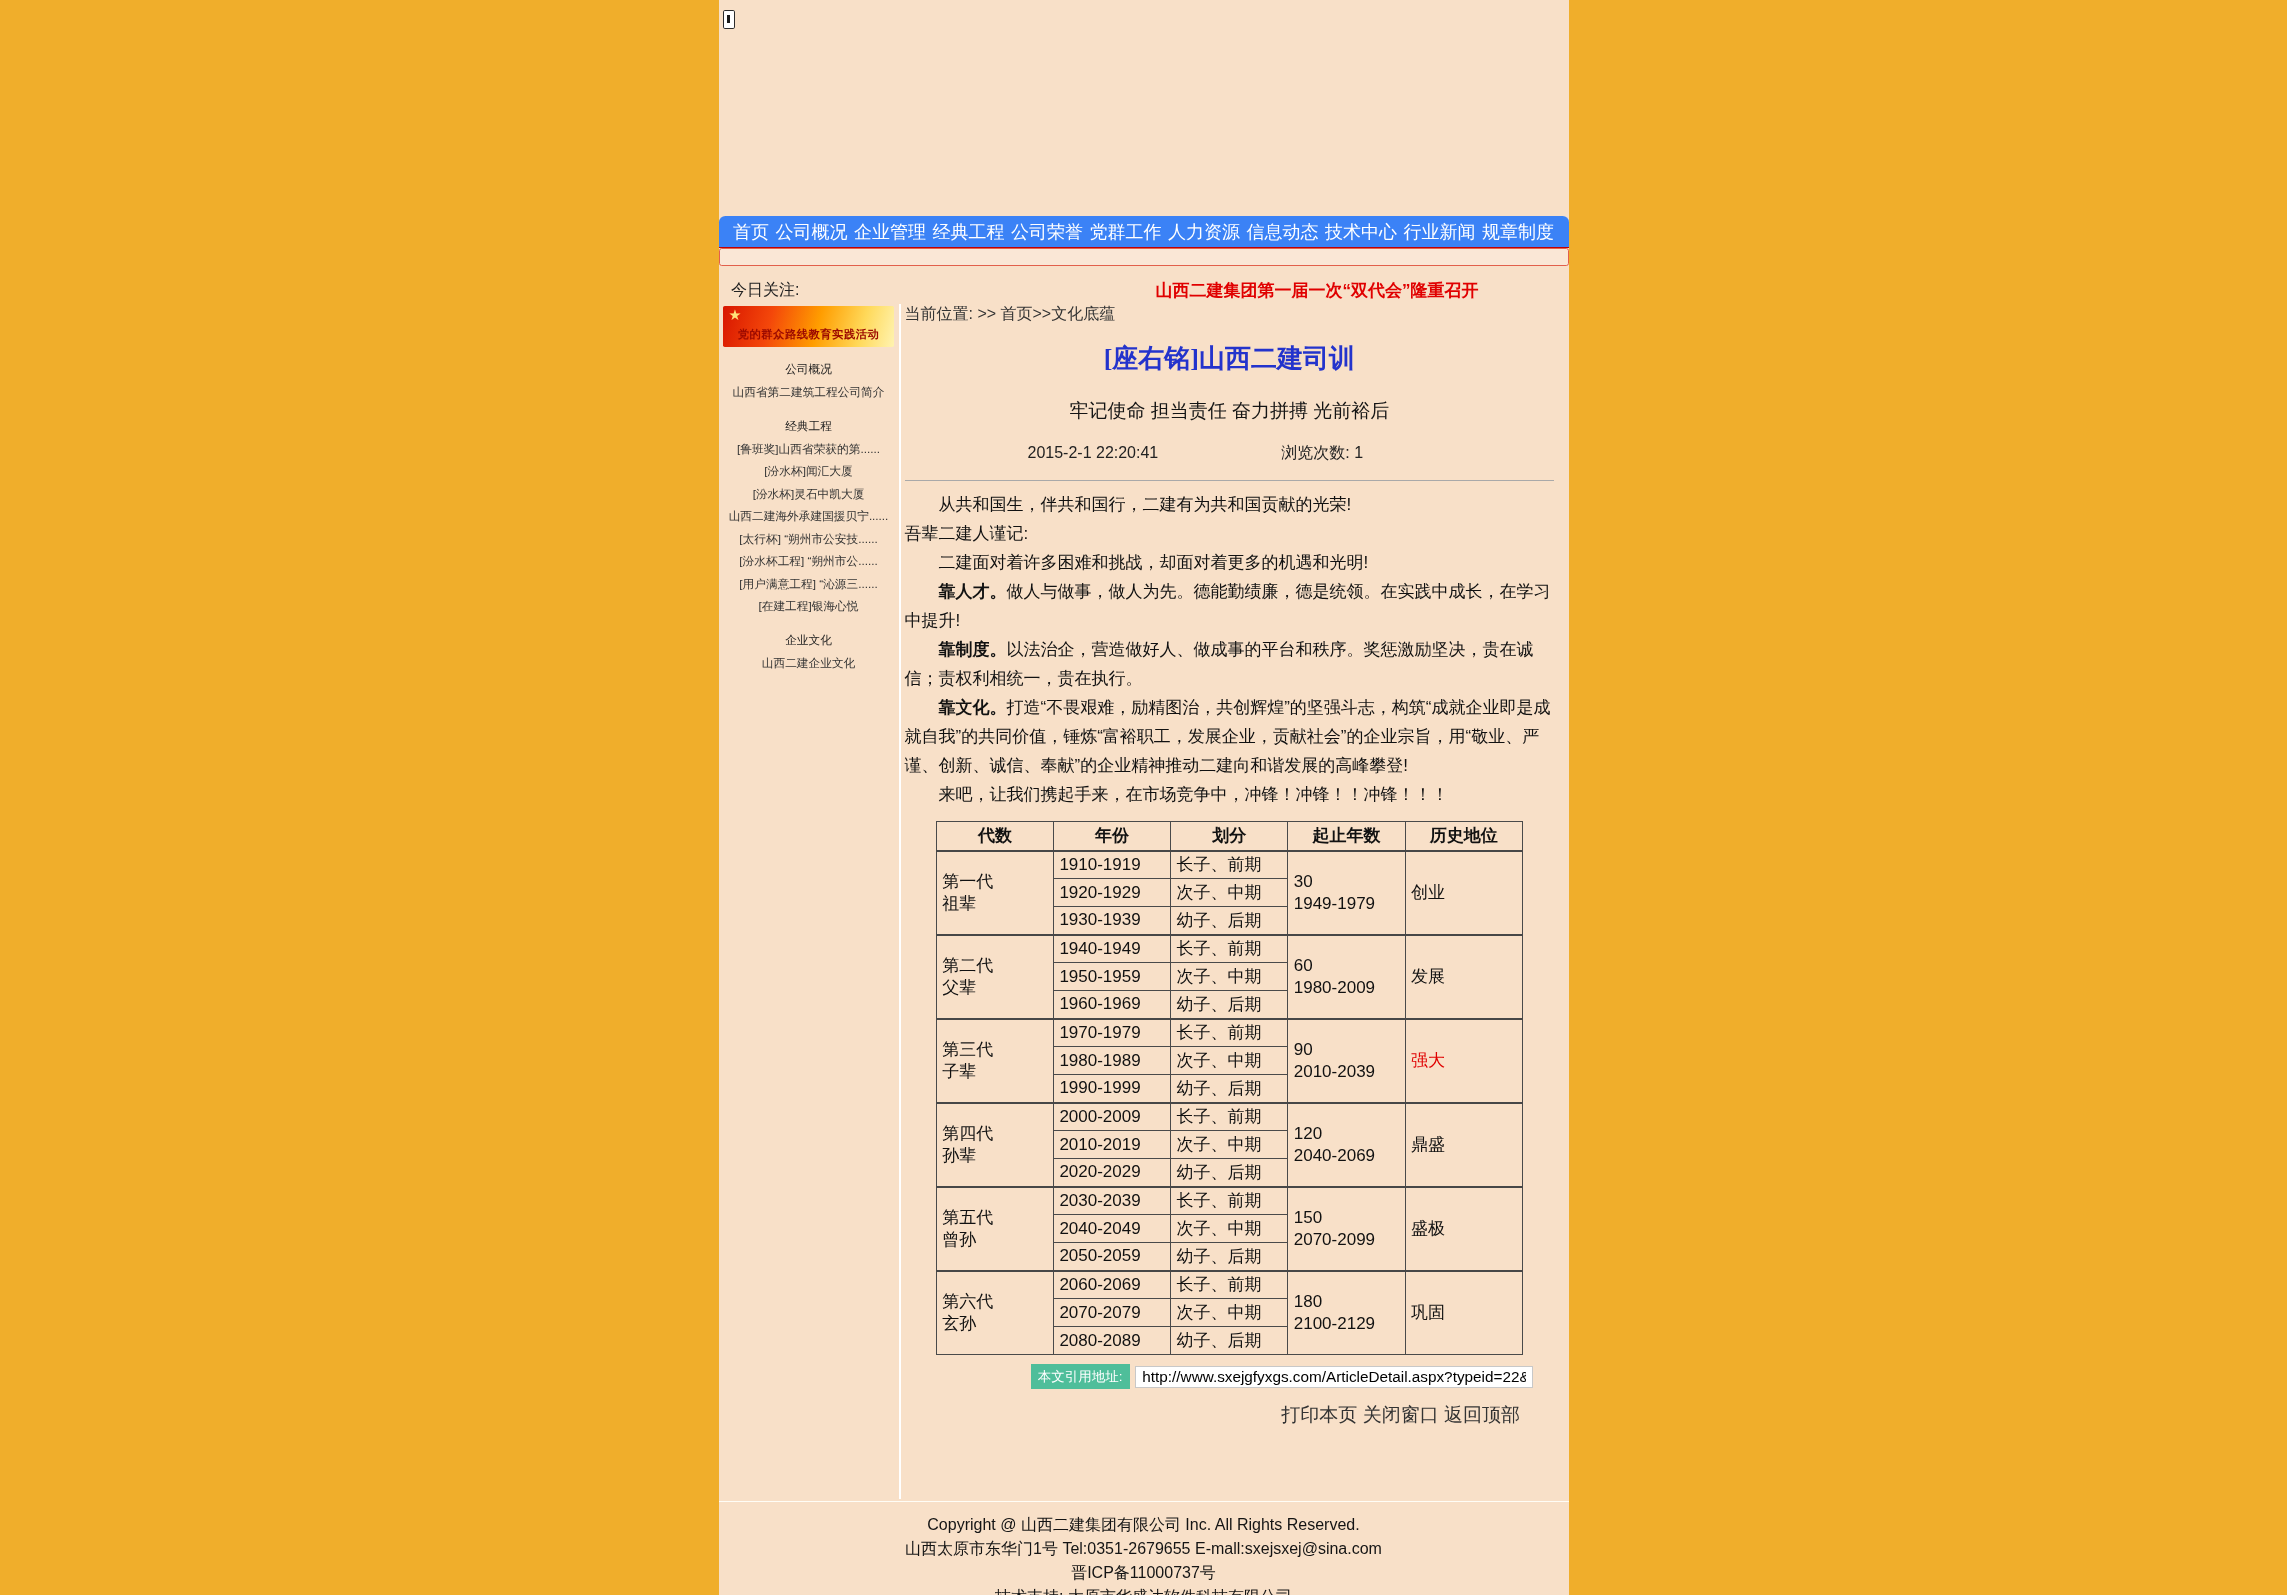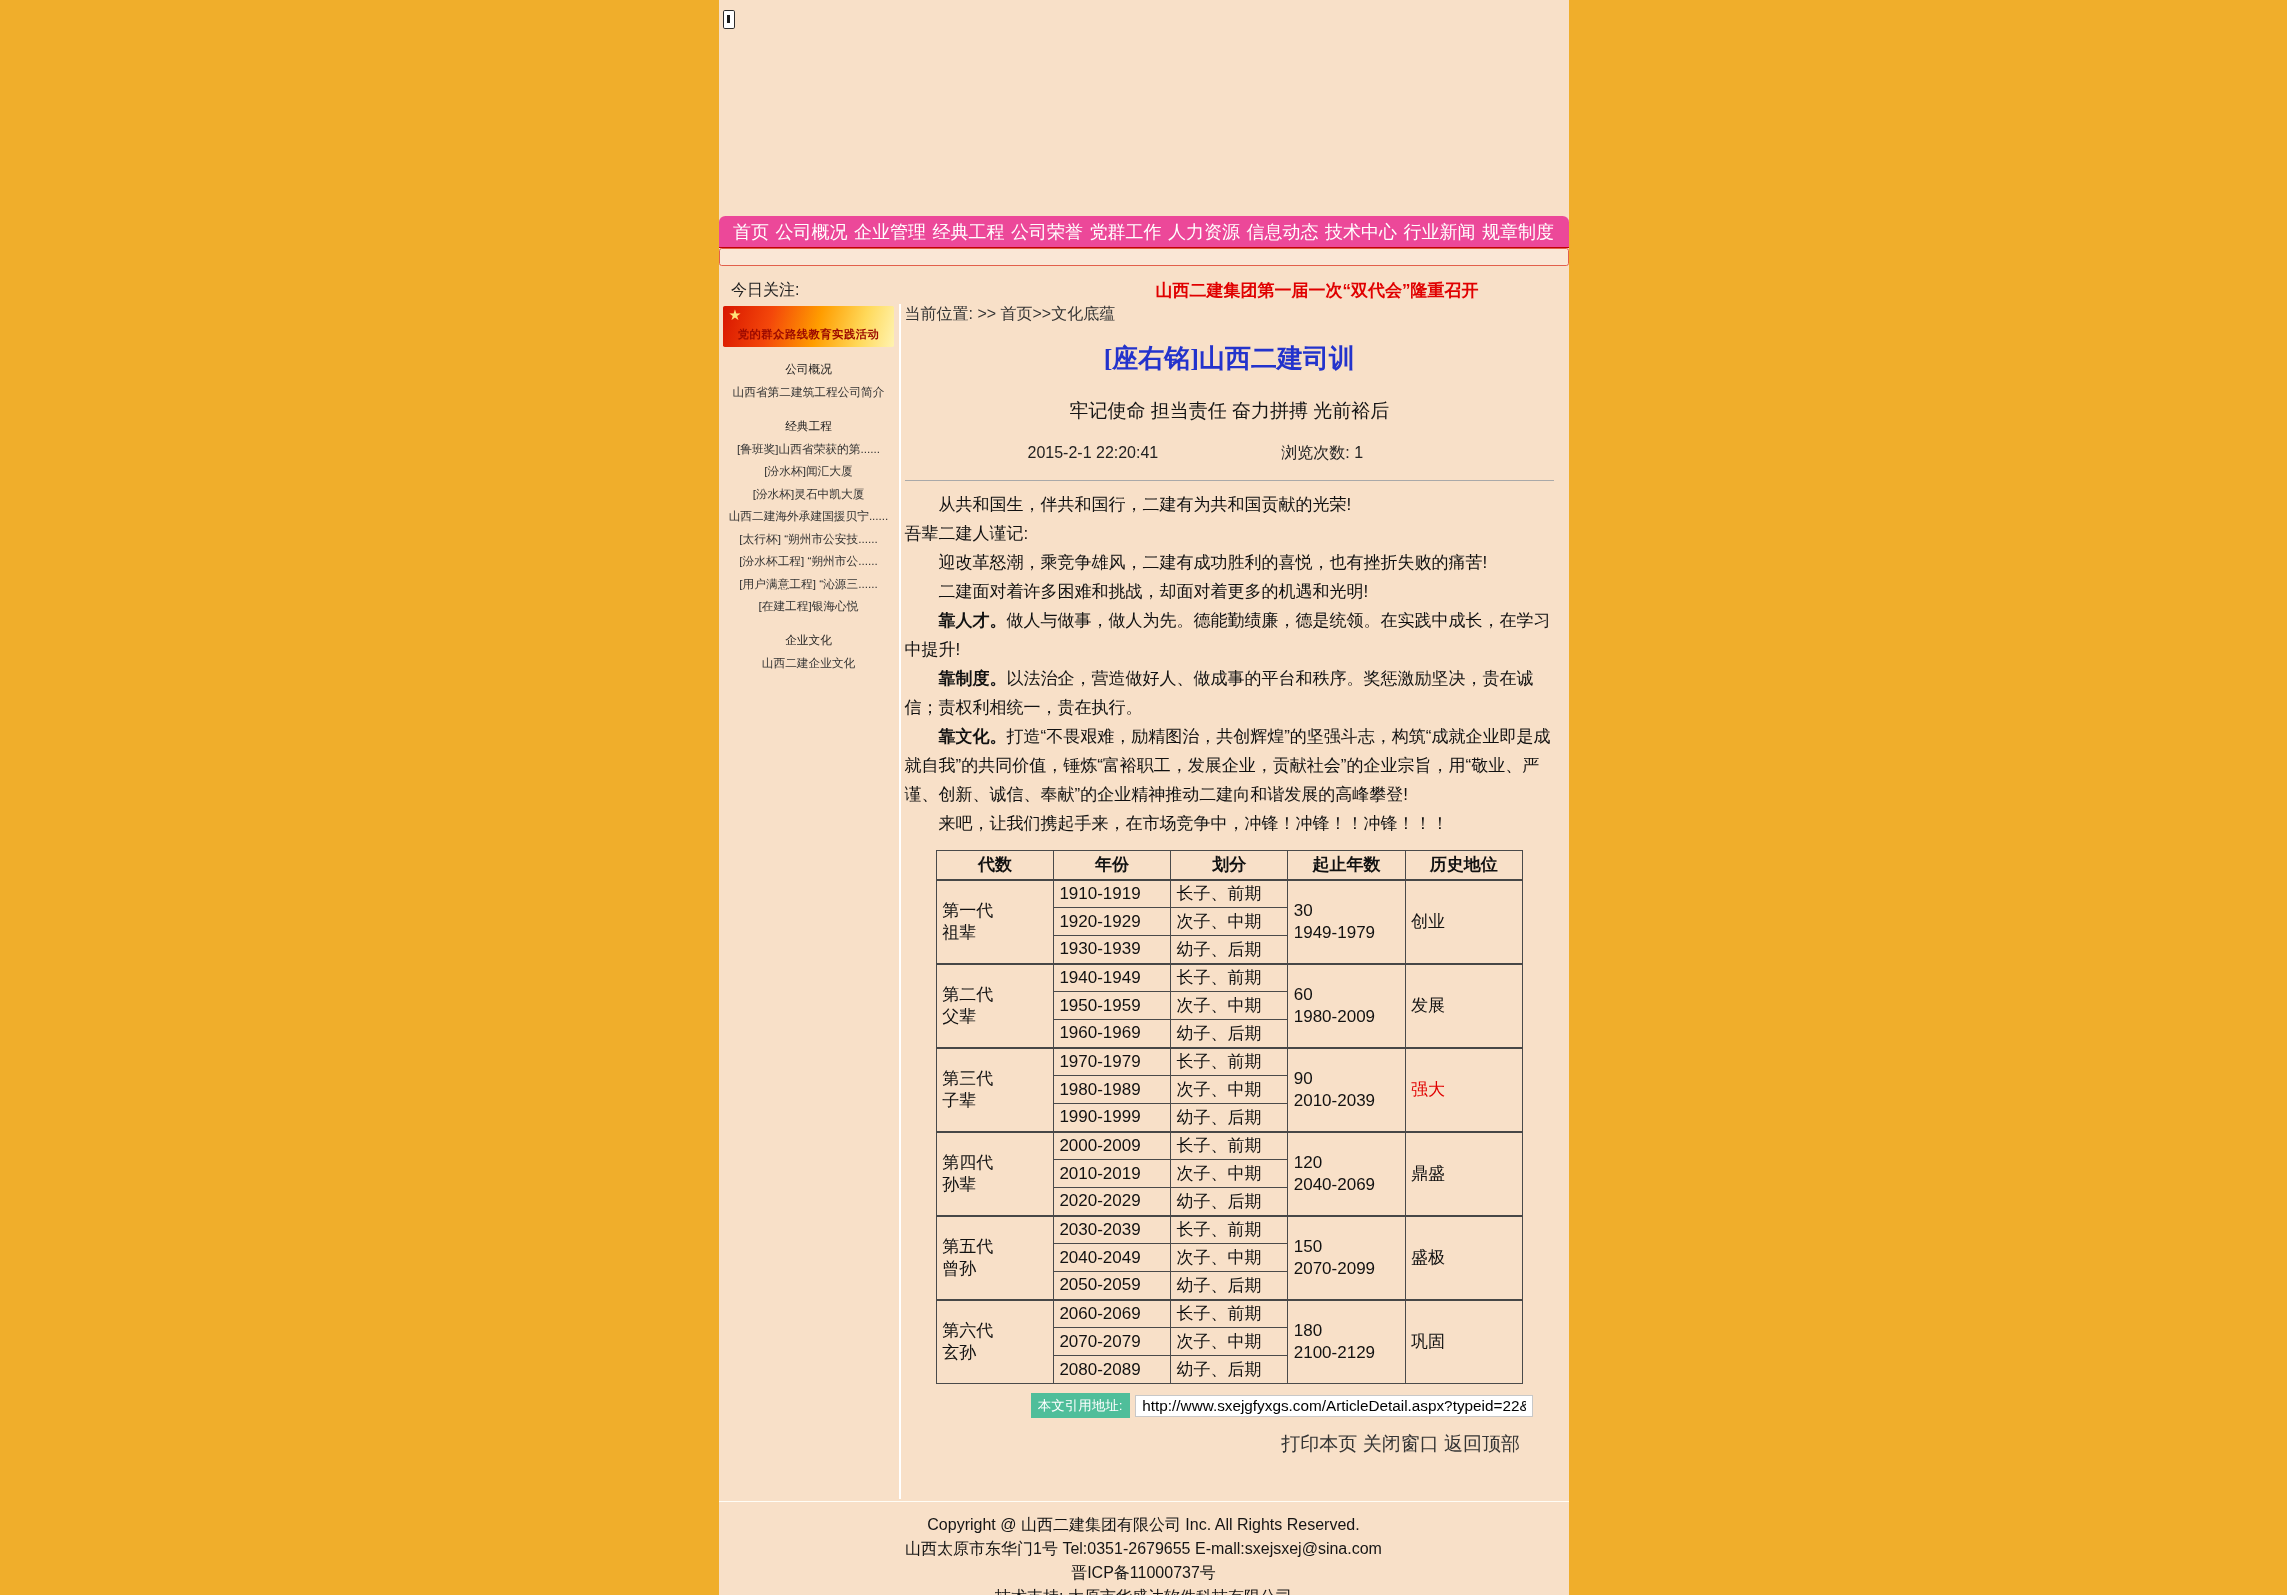--- a/index.html
+++ b/index.html
@@ -9,21 +9,21 @@
 
   
   .topbox { position:absolute; top:0; left:0; right:0; height:214px; }
   .broken-img { position:absolute; top:10px; left:4.5px; width:11.7px; height:19px; background:#fff;
                 border:1.8px solid #2b2b2b; border-radius:1.8px; }
   .broken-img .ink { position:absolute; left:2.7px; top:3.6px; width:3.6px; height:8px; background:#1a1a1a; }
 
   
   .navwrap { position:absolute; top:216px; left:0; right:0; }
   .nav { display:flex; justify-content:space-between; align-items:center; height:32px; padding:0 14.4px;
-         background:#ec4899; border-radius:6.3px 6.3px 0 0; border-bottom:1.8px solid #BF0004; }
+         background:#3b82f6; border-radius:6.3px 6.3px 0 0; border-bottom:1.8px solid #BF0004; }
   .nav a { color:#fff; font-size:18px; text-decoration:none; white-space:nowrap; }
   .strip { height:18px; border:1.8px solid #E2604C; background:#FAE7D6; border-radius:2.7px; }
 
   
   .focus { position:absolute; top:280px; left:0; right:0; height:21.6px; display:flex; align-items:center; }
   .focus-label { margin-left:12.6px; font-size:16px; color:#222; }
   .marquee { margin-left:auto; margin-right:90px; font-size:17px; font-weight:bold; color:#E00000; text-decoration:none; }
 
   
   .cols { position:absolute; top:304px; left:0; right:0; height:1195px; }
@@ -137,21 +137,20 @@
       <div class="subtitle">牢记使命 担当责任 奋力拼搏 光前裕后</div>
       <div class="meta">
         <span class="meta-date">2015-2-1 22:20:41</span>
         <span class="meta-views">浏览次数: 1</span>
       </div>
       <div class="hrule"></div>
 
       <div class="article-body" id="article-body">
           <p class="body-p">从共和国生，伴共和国行，二建有为共和国贡献的光荣!</p>
           <p class="body-p noindent">吾辈二建人谨记:</p>
-          <p class="body-p">迎改革怒潮，乘竞争雄风，二建有成功胜利的喜悦，也有挫折失败的痛苦!</p>
           <p class="body-p">二建面对着许多困难和挑战，却面对着更多的机遇和光明!</p>
           <p class="body-p"><b class="p-lead">靠人才。</b>做人与做事，做人为先。德能勤绩廉，德是统领。在实践中成长，在学习中提升!</p>
           <p class="body-p"><b class="p-lead">靠制度。</b>以法治企，营造做好人、做成事的平台和秩序。奖惩激励坚决，贵在诚信；责权利相统一，贵在执行。</p>
           <p class="body-p"><b class="p-lead">靠文化。</b>打造“不畏艰难，励精图治，共创辉煌”的坚强斗志，构筑“成就企业即是成就自我”的共同价值，锤炼“富裕职工，发展企业，贡献社会”的企业宗旨，用“敬业、严谨、创新、诚信、奉献”的企业精神推动二建向和谐发展的高峰攀登!</p>
           <p class="body-p">来吧，让我们携起手来，在市场竞争中，冲锋！冲锋！！冲锋！！！</p>
         </div>
 
       <table class="gen-table">
         <thead>
             <tr id="table-head-row">

